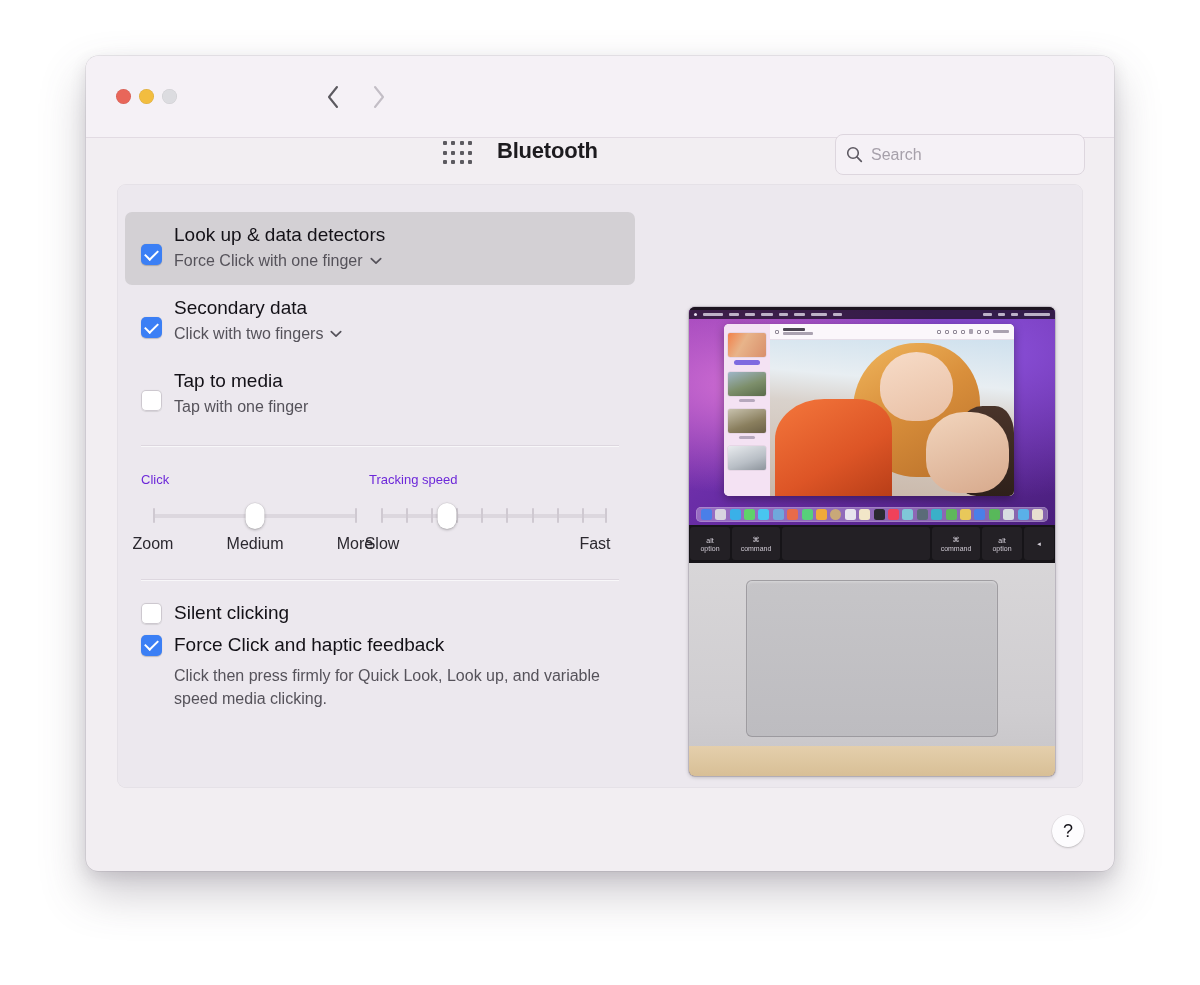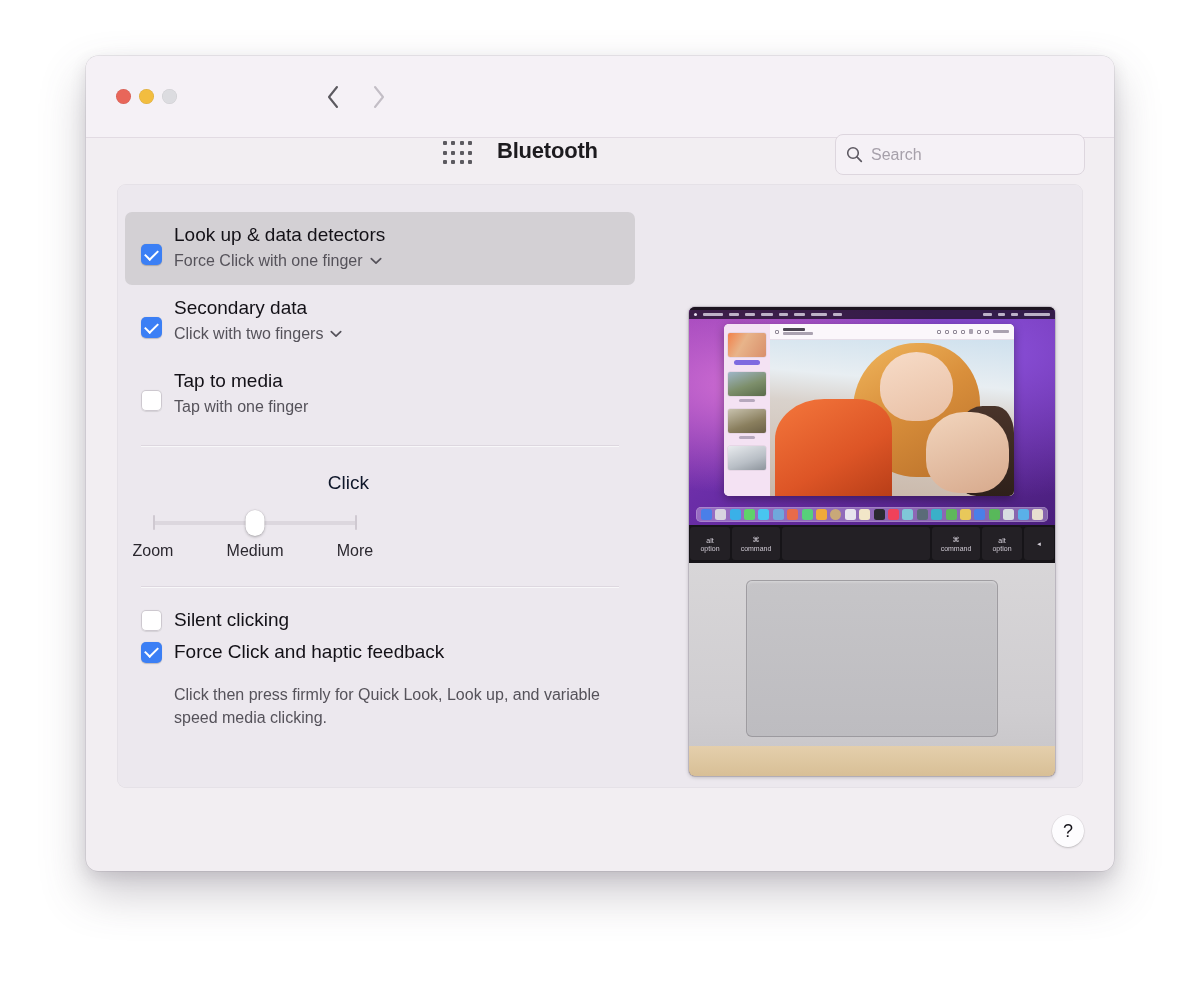--- a/index.html
+++ b/index.html
@@ -238,23 +238,23 @@
   .slider-area {
     display: flex;
     margin-top: 26px;
     padding-left: 16px;
   }
   .slider-block { position: relative; }
   .slider-block.click    { width: 228px; }
   .slider-block.tracking { width: 250px; }
 
   .slider-label {
-    text-align: right;
-    font-size: 19px;
-    color: #0f172a;
+    text-align: left;
+    font-size: 13px;
+    color: #6d28d9;
     margin-bottom: 16px;
   }
 
   .track-wrap {
     position: relative;
     height: 26px;
     margin: 0 12px;
   }
   .track {
     position: absolute;
@@ -657,31 +657,52 @@
             <div class="tick" style="left:calc(100% - 2px)"></div>
             <div class="thumb" style="left:50%"></div>
           </div>
           <div class="scale-labels">
             <span style="left:12px">Zoom</span>
             <span style="left:50%">Medium</span>
             <span style="left:214px">More</span>
           </div>
         </div>
 
+        <div class="slider-block tracking">
+          <div class="slider-label">Tracking speed</div>
+          <div class="track-wrap">
+            <div class="track"></div>
+            <div class="tick" style="left:0%"></div>
+            <div class="tick" style="left:11.1%"></div>
+            <div class="tick" style="left:22.2%"></div>
+            <div class="tick" style="left:33.3%"></div>
+            <div class="tick" style="left:44.4%"></div>
+            <div class="tick" style="left:55.5%"></div>
+            <div class="tick" style="left:66.6%"></div>
+            <div class="tick" style="left:77.7%"></div>
+            <div class="tick" style="left:88.8%"></div>
+            <div class="tick" style="left:calc(100% - 2px)"></div>
+            <div class="thumb" style="left:29%"></div>
+          </div>
+          <div class="scale-labels">
+            <span style="left:13px">Slow</span>
+            <span style="left:226px">Fast</span>
+          </div>
+        </div>
 
       </div>
 
       <div class="divider" style="margin-top:22px;"></div>
 
       <div class="bottom-checks">
         <div class="check-line">
           <div class="cbox off small"></div>
           <div class="lbl">Silent clicking</div>
         </div>
-        <div class="check-line" style="margin-bottom:20px;text-align:right;">
+        <div class="check-line" style="margin-bottom:8px;text-align:right;">
           <div class="cbox on small"></div>
           <div class="lbl">Force Click and haptic feedback</div>
         </div>
         <div class="force-desc">Click then press firmly for Quick Look, Look up, and variable speed media clicking.</div>
       </div>
 
     </div>
 
     <div class="preview">
 

